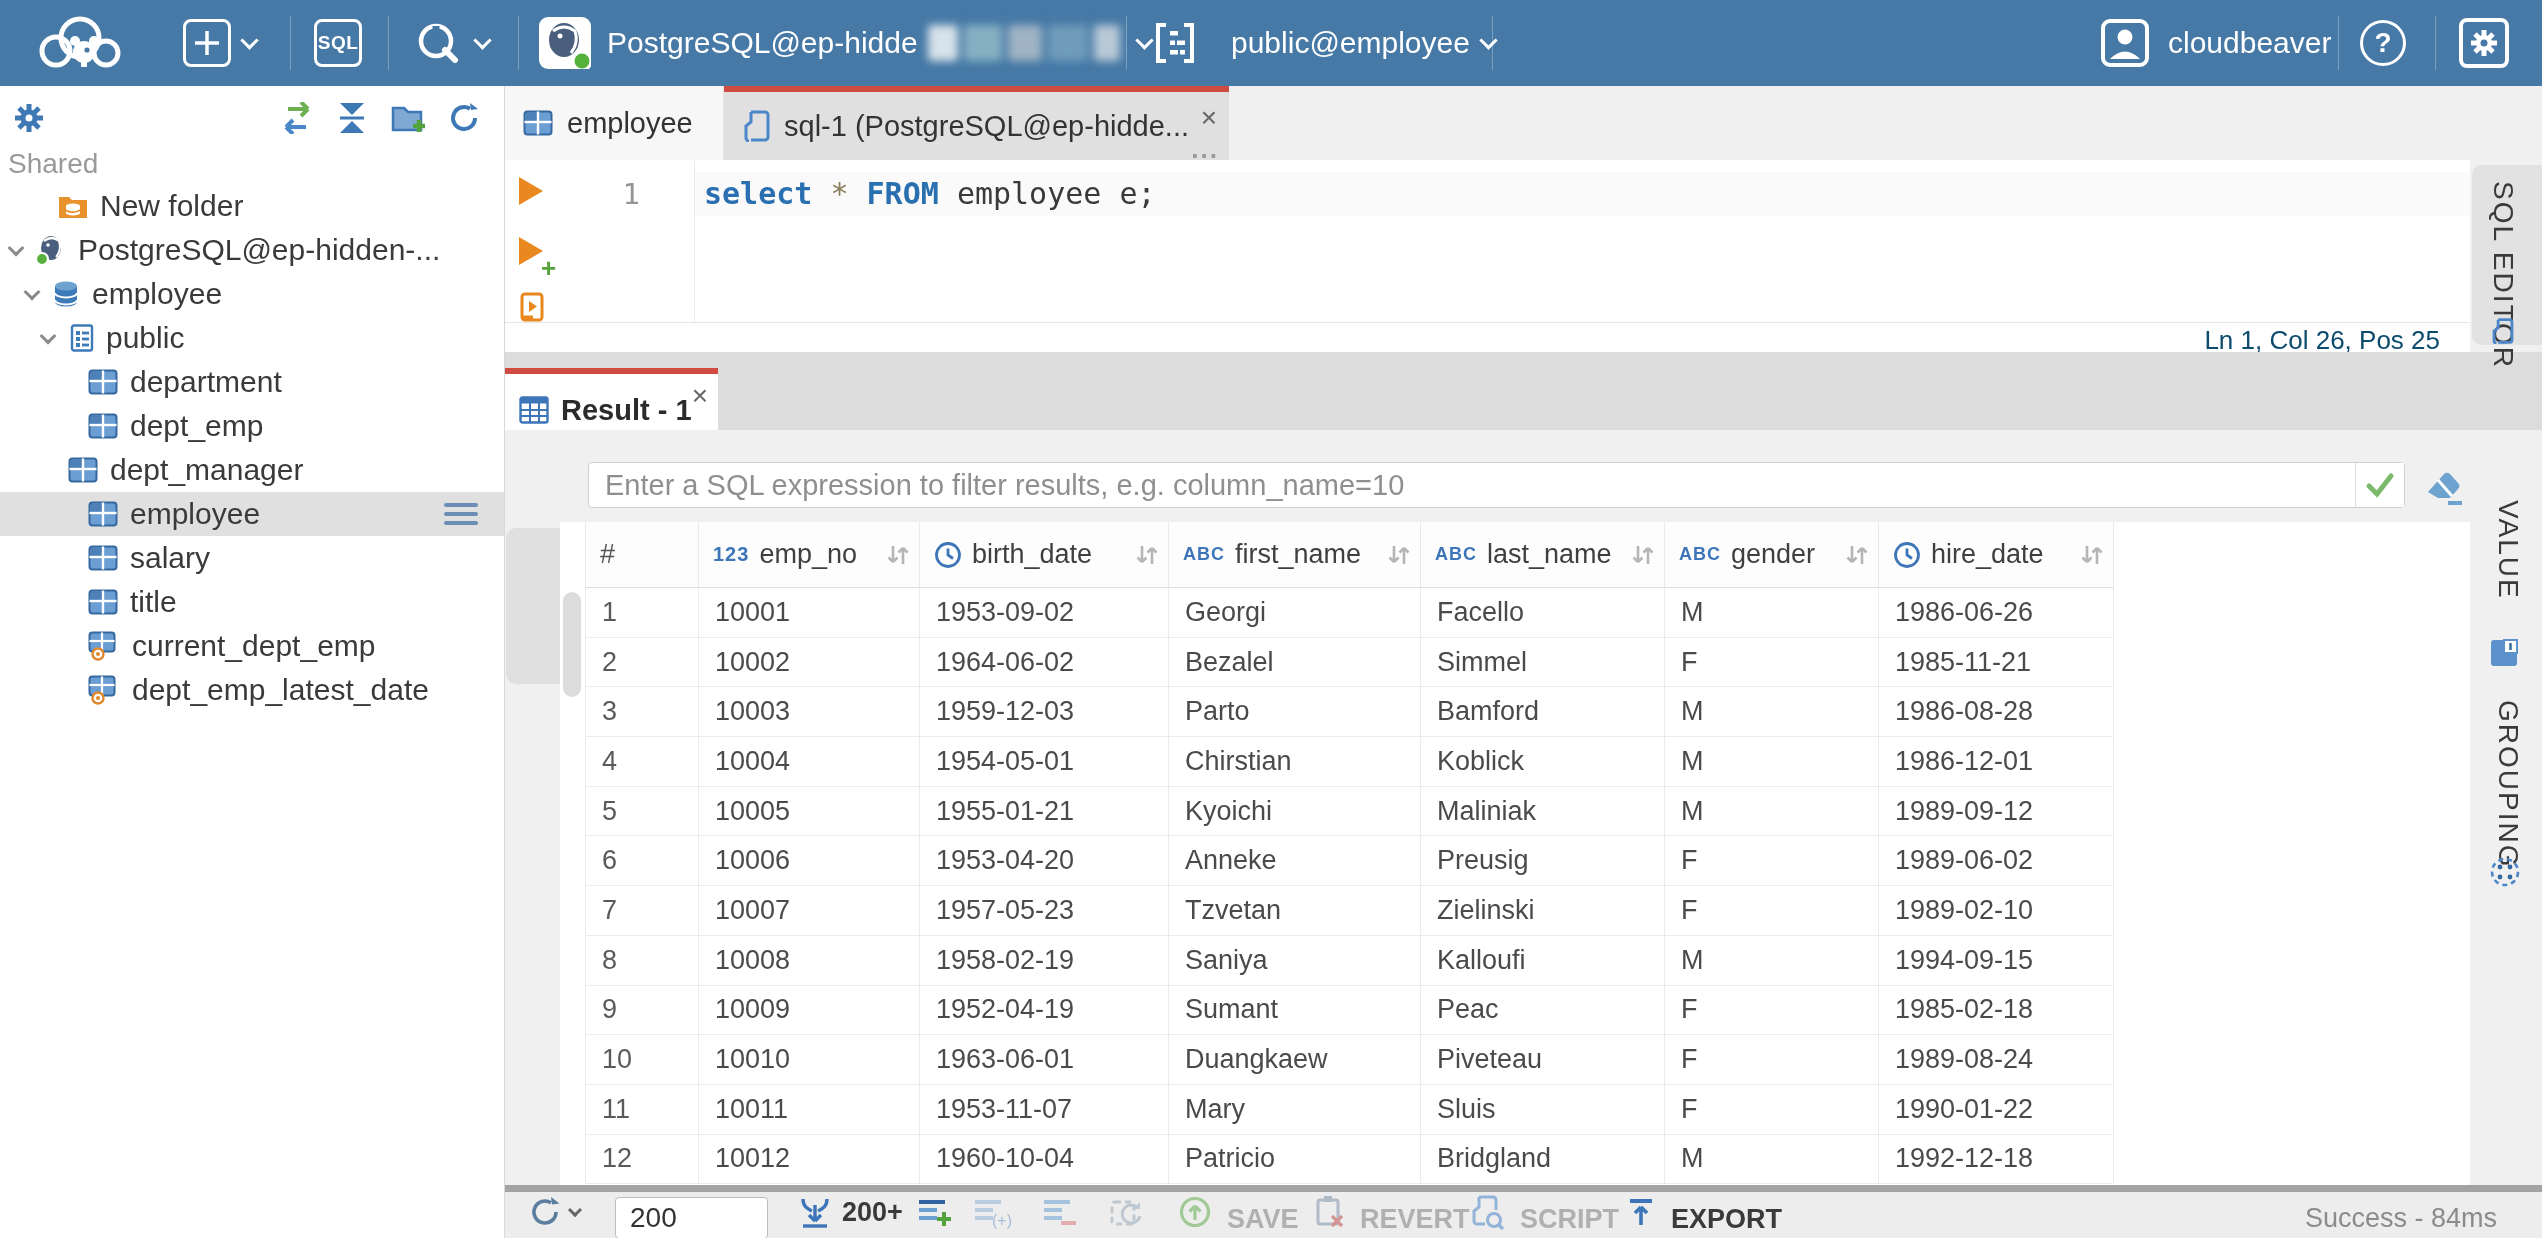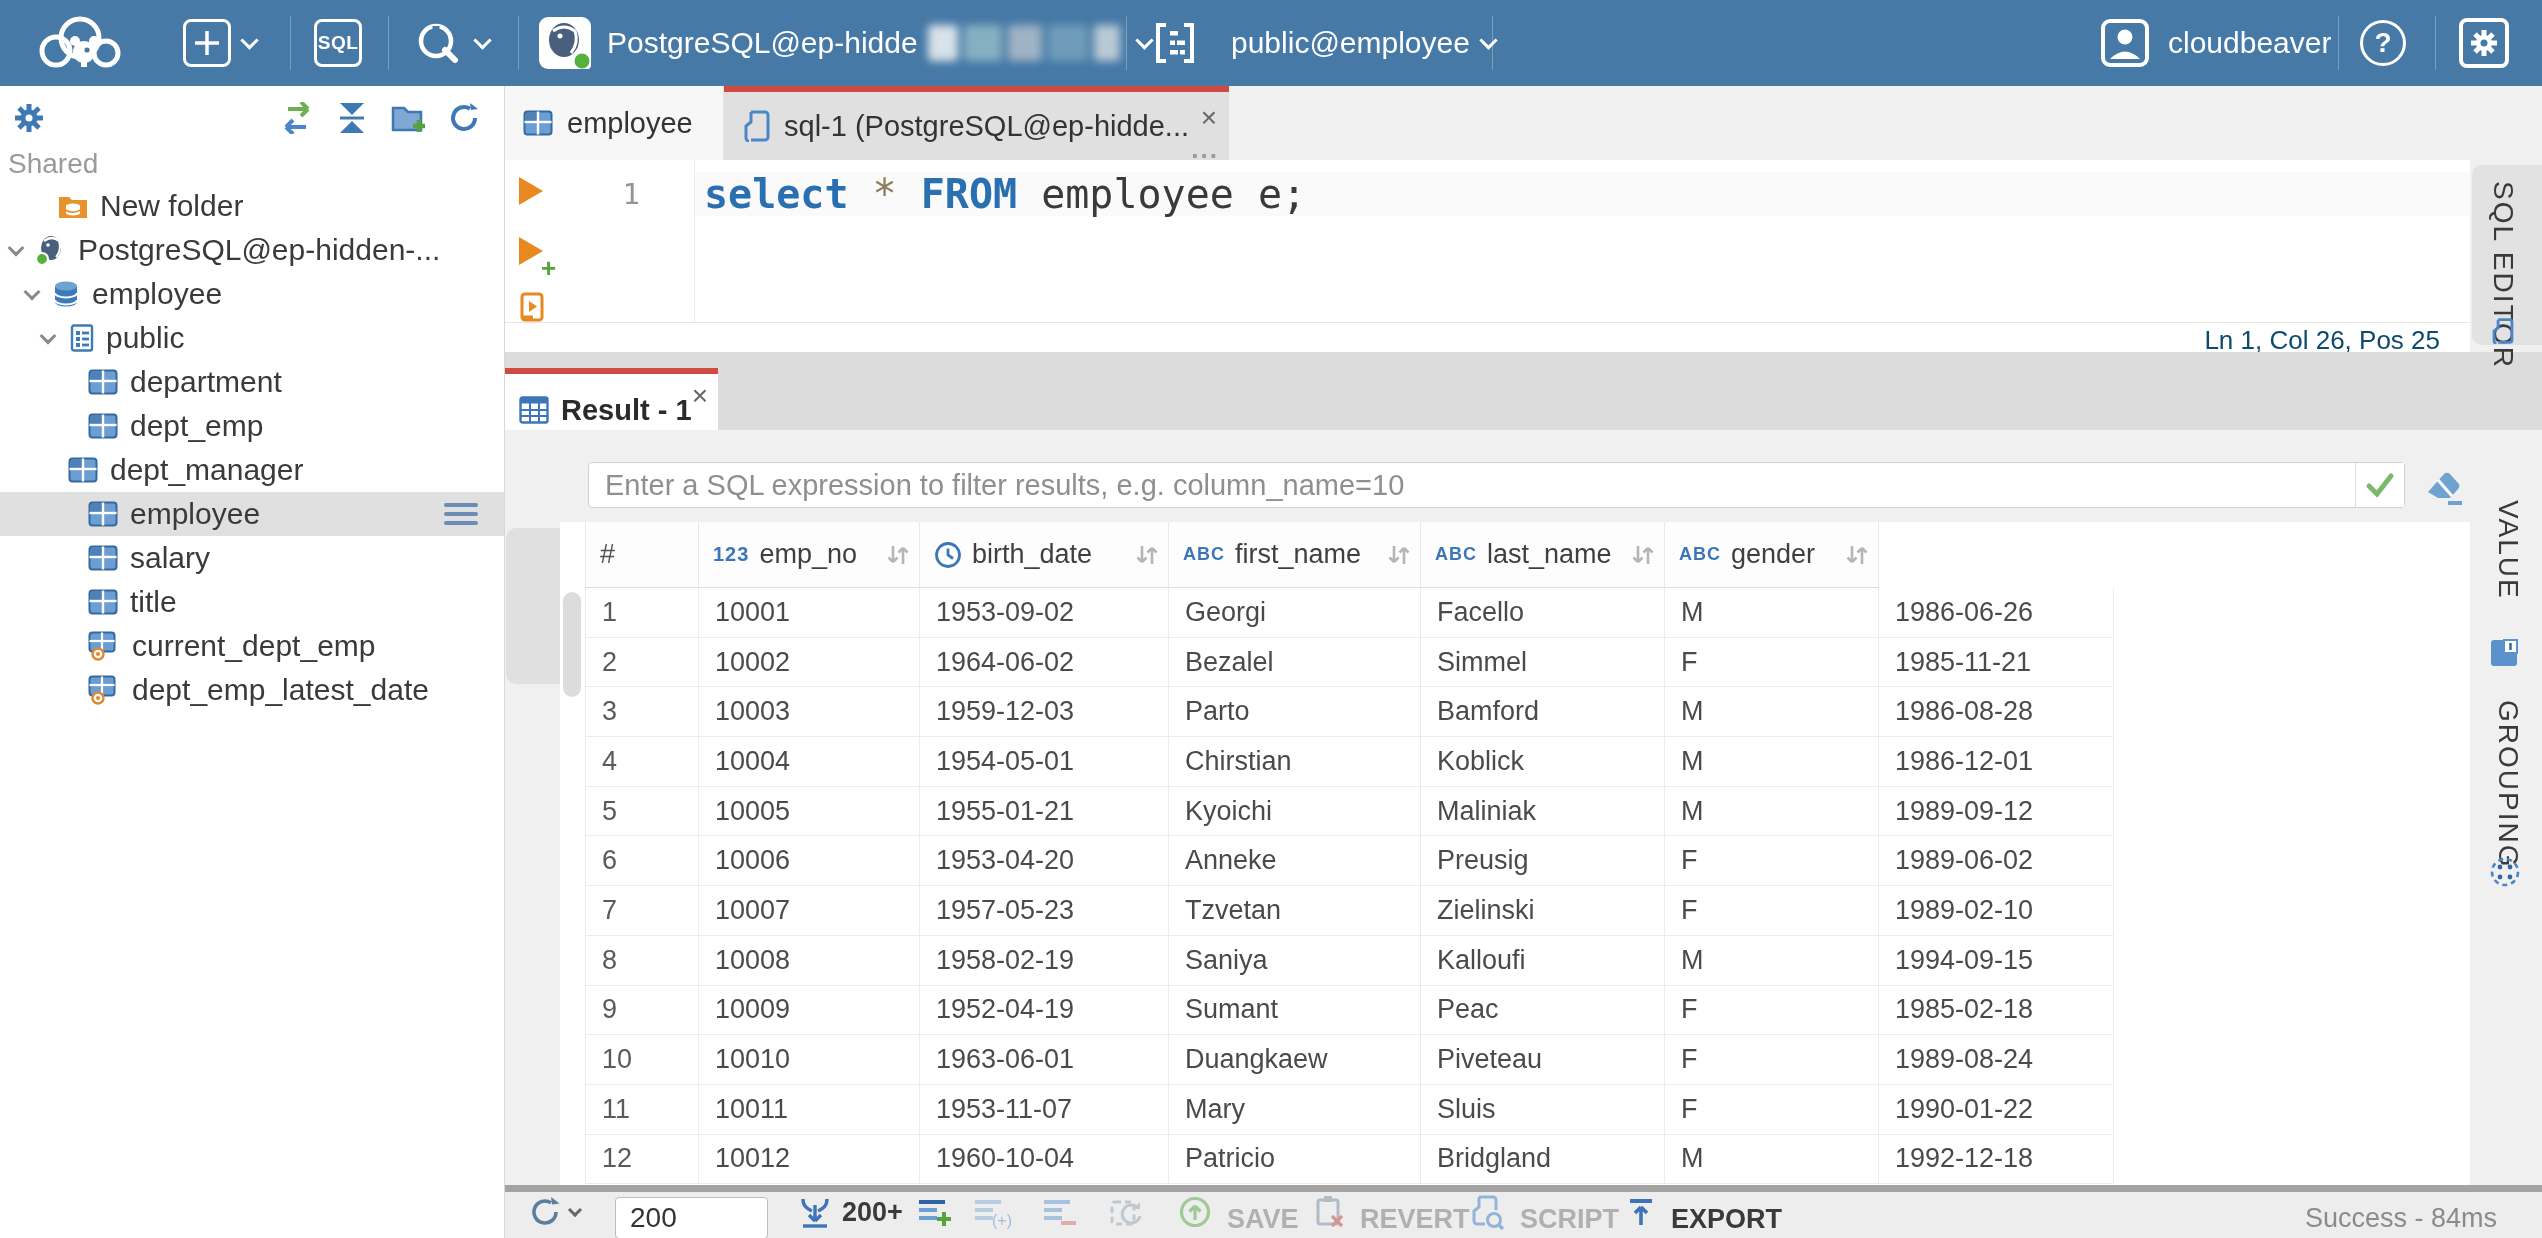--- a/index.html
+++ b/index.html
@@ -43,21 +43,21 @@
   .tab-x { position:absolute; font-size:28px; color:#666; line-height:1; }
   .tab-dots { position:absolute; font-size:26px; color:#999; letter-spacing:2px; line-height:1; font-weight:bold; }
 
   
   .editor { position:absolute; left:505px; top:160px; width:1965px; height:162px; background:#fff; }
   .ed-line-hl { position:absolute; left:190px; top:12px; right:0; height:44px; background:#fafafa; }
   .ed-gutter { position:absolute; left:55px; top:12px; width:80px; height:44px; text-align:right;
     font-family:"DejaVu Sans Mono", monospace; font-size:29px; color:#949494; line-height:44px; }
   .ed-gutter-line { position:absolute; left:189px; top:0; width:1px; height:162px; background:#ececec; }
   .ed-code { position:absolute; left:199px; top:12px; height:44px; line-height:44px;
-    font-family:"DejaVu Sans Mono", monospace; font-size:40px; color:#3a3a3a; white-space:pre; }
+    font-family:"DejaVu Sans Mono", monospace; font-size:30px; color:#3a3a3a; white-space:pre; }
   .kw { color:#2a6fb0; font-weight:bold; }
   .op { color:#8a7d5a; }
   .ed-strip { position:absolute; left:0; top:0; width:55px; height:162px; background:#fff; }
   .play-tri { width:0; height:0; border-left:24px solid #e8881f; border-top:14px solid transparent;
     border-bottom:14px solid transparent; }
   .ed-ic { position:absolute; left:14px; }
   .plus-g { position:absolute; left:22px; top:18px; color:#55a33c; font-size:26px; font-weight:bold; line-height:1; }
 
   .estatus { position:absolute; left:505px; top:322px; width:1965px; height:30px; background:#fff;
     border-top:1px solid #e6e6e6; }
@@ -598,20 +598,33 @@
         <svg class="hsort" width="26" height="28" viewBox="0 0 26 28">
           <g stroke="#b5b5b5" stroke-width="2.6" fill="none">
               <path d="M8 5 v16 M8 21 l-4.5 -4.5 M8 21 l4.5 -4.5"></path>
           <path d="M18 23 V7 M18 7 l-4.5 4.5 M18 7 l4.5 4.5"></path>
             </g>
         </svg>
       </div>
       <div class="hcell">
         <span class="htype abc">ABC</span>
         <span class="hname">gender</span>
+        <svg class="hsort" width="26" height="28" viewBox="0 0 26 28">
+          <g stroke="#b5b5b5" stroke-width="2.6" fill="none">
+              <path d="M8 5 v16 M8 21 l-4.5 -4.5 M8 21 l4.5 -4.5"></path>
+          <path d="M18 23 V7 M18 7 l-4.5 4.5 M18 7 l4.5 4.5"></path>
+            </g>
+        </svg>
+      </div>
+      <div class="hcell">
+        <svg width="28" height="28" viewBox="0 0 28 28">
+          <circle cx="14" cy="14" r="11.5" fill="none" stroke="#3d76b8" stroke-width="2.8"></circle>
+          <path d="M14 7.5 V14 l5 3.5" fill="none" stroke="#3d76b8" stroke-width="2.8"></path>
+        </svg>
+        <span class="hname">hire_date</span>
         <svg class="hsort" width="26" height="28" viewBox="0 0 26 28">
           <g stroke="#b5b5b5" stroke-width="2.6" fill="none">
               <path d="M8 5 v16 M8 21 l-4.5 -4.5 M8 21 l4.5 -4.5"></path>
           <path d="M18 23 V7 M18 7 l-4.5 4.5 M18 7 l4.5 4.5"></path>
             </g>
         </svg>
       </div>
     </div>
 
     <div class="gbody">

